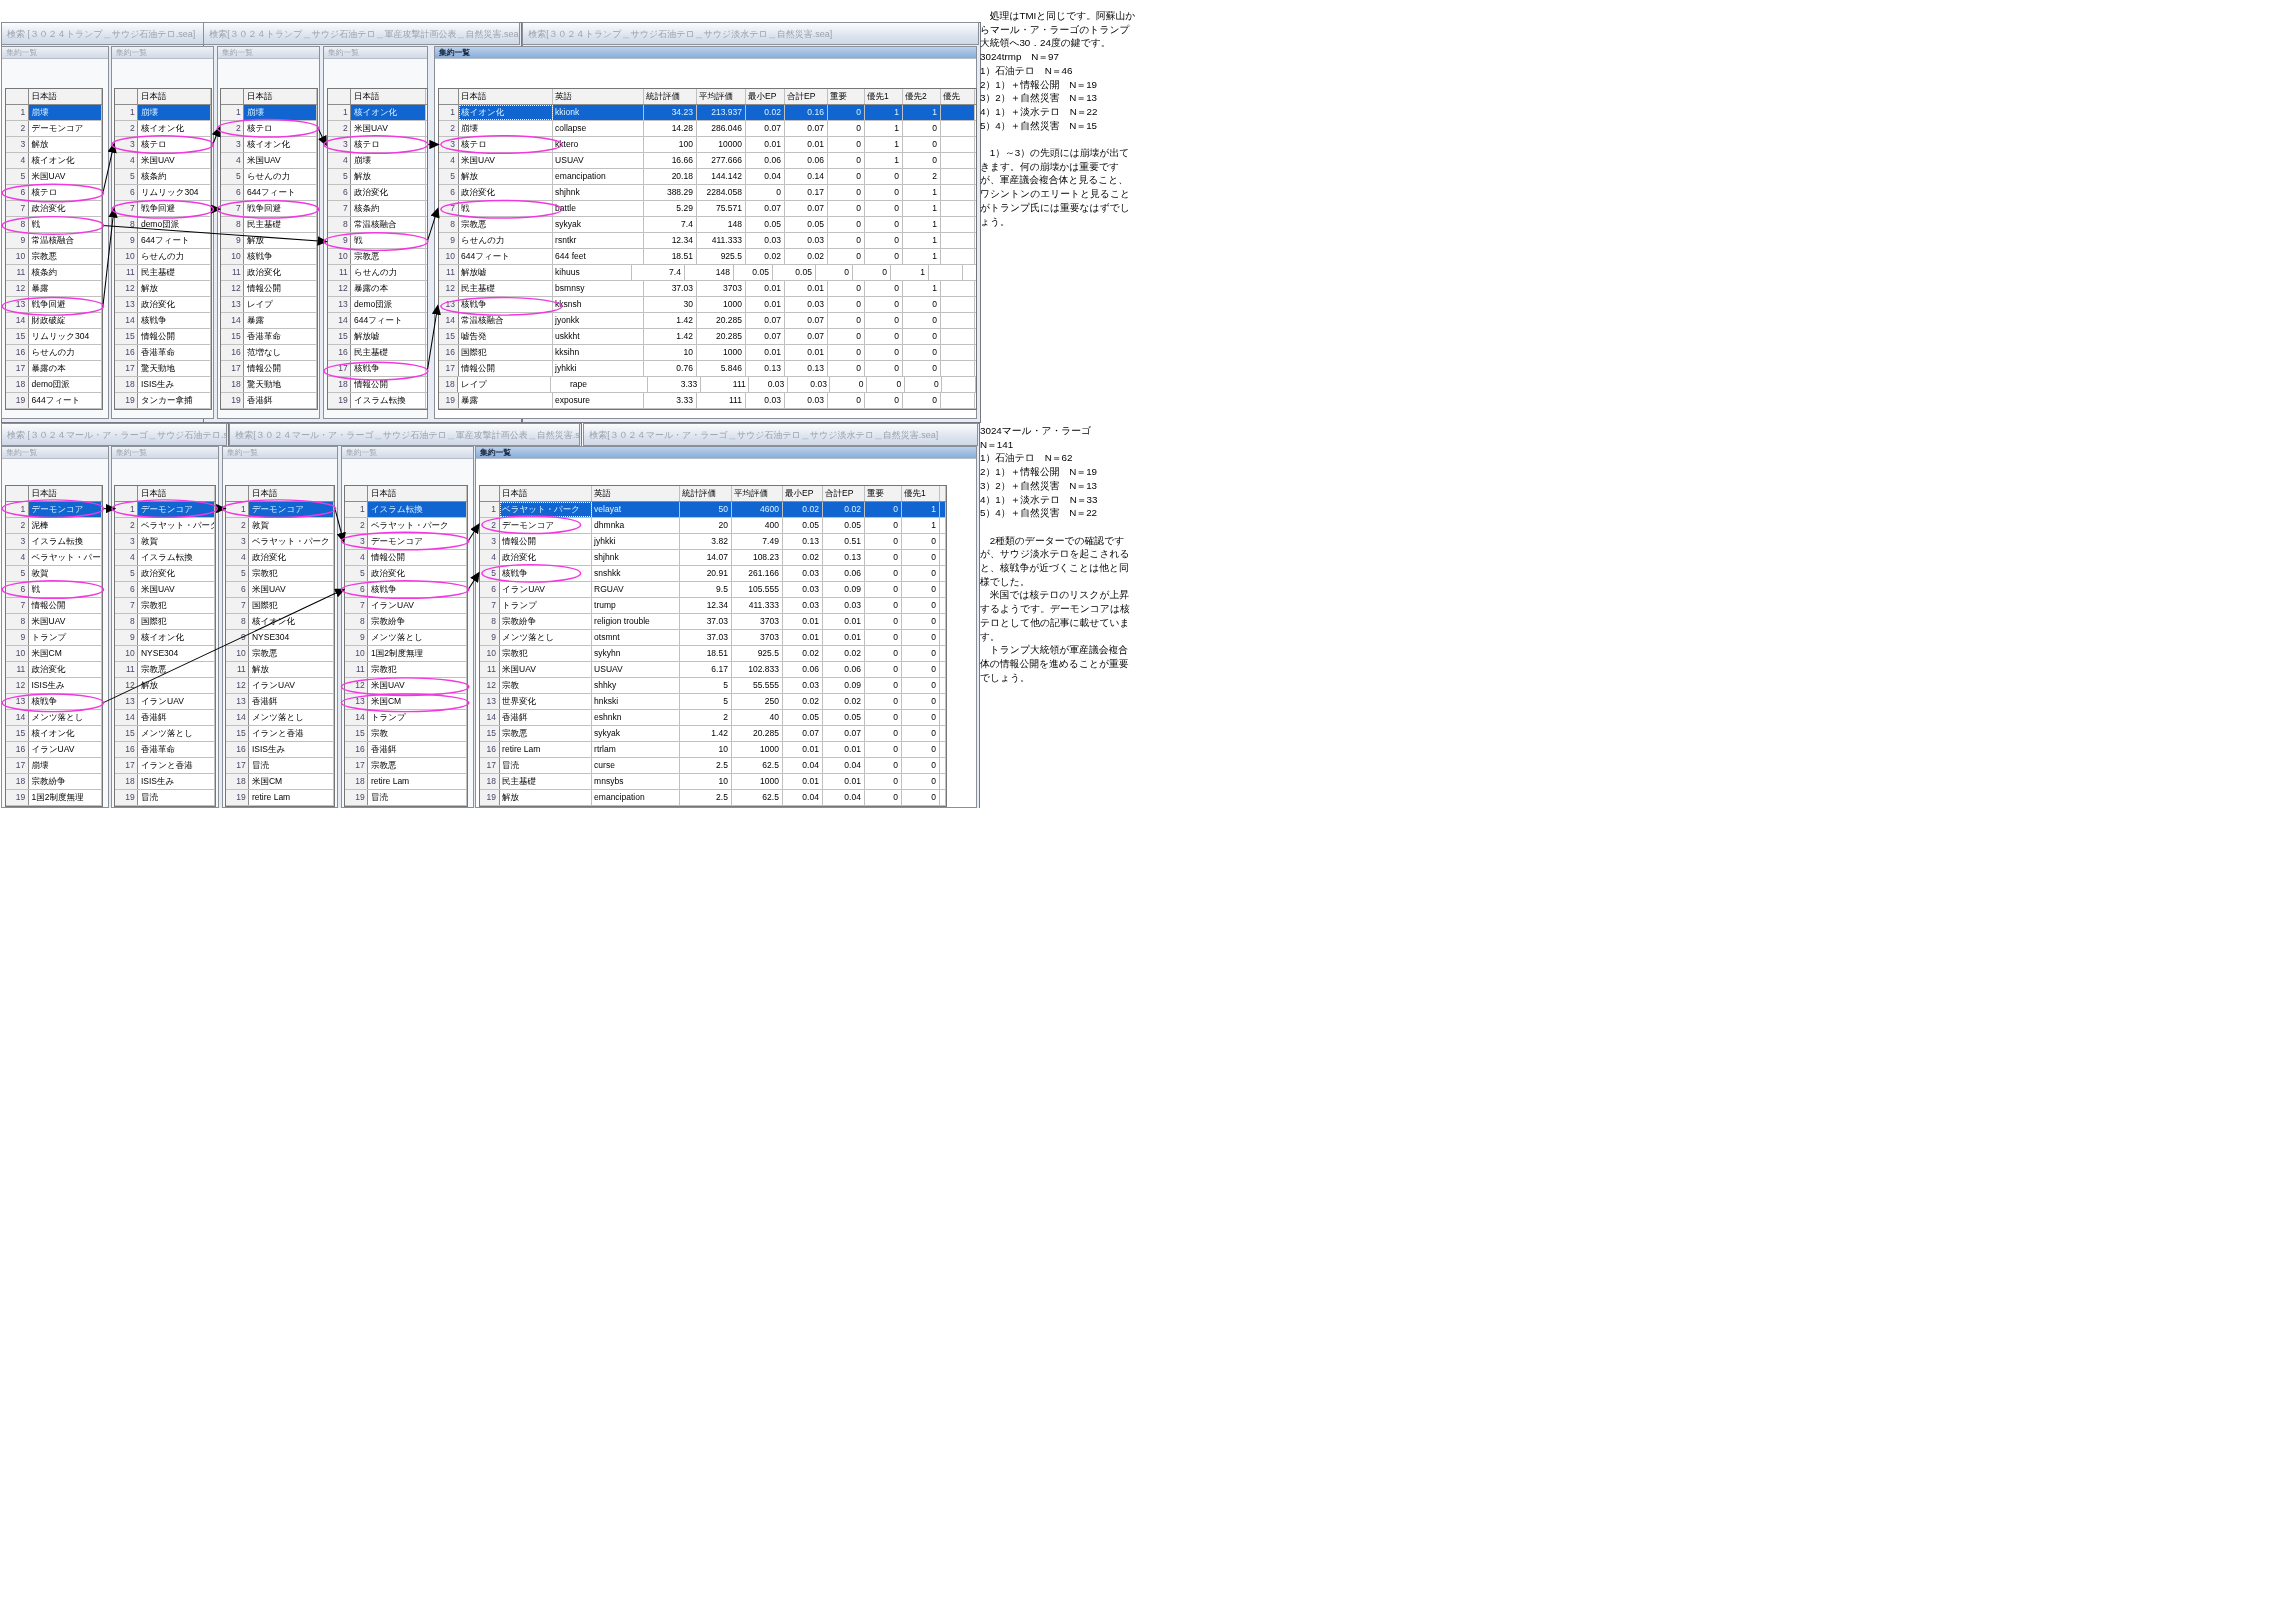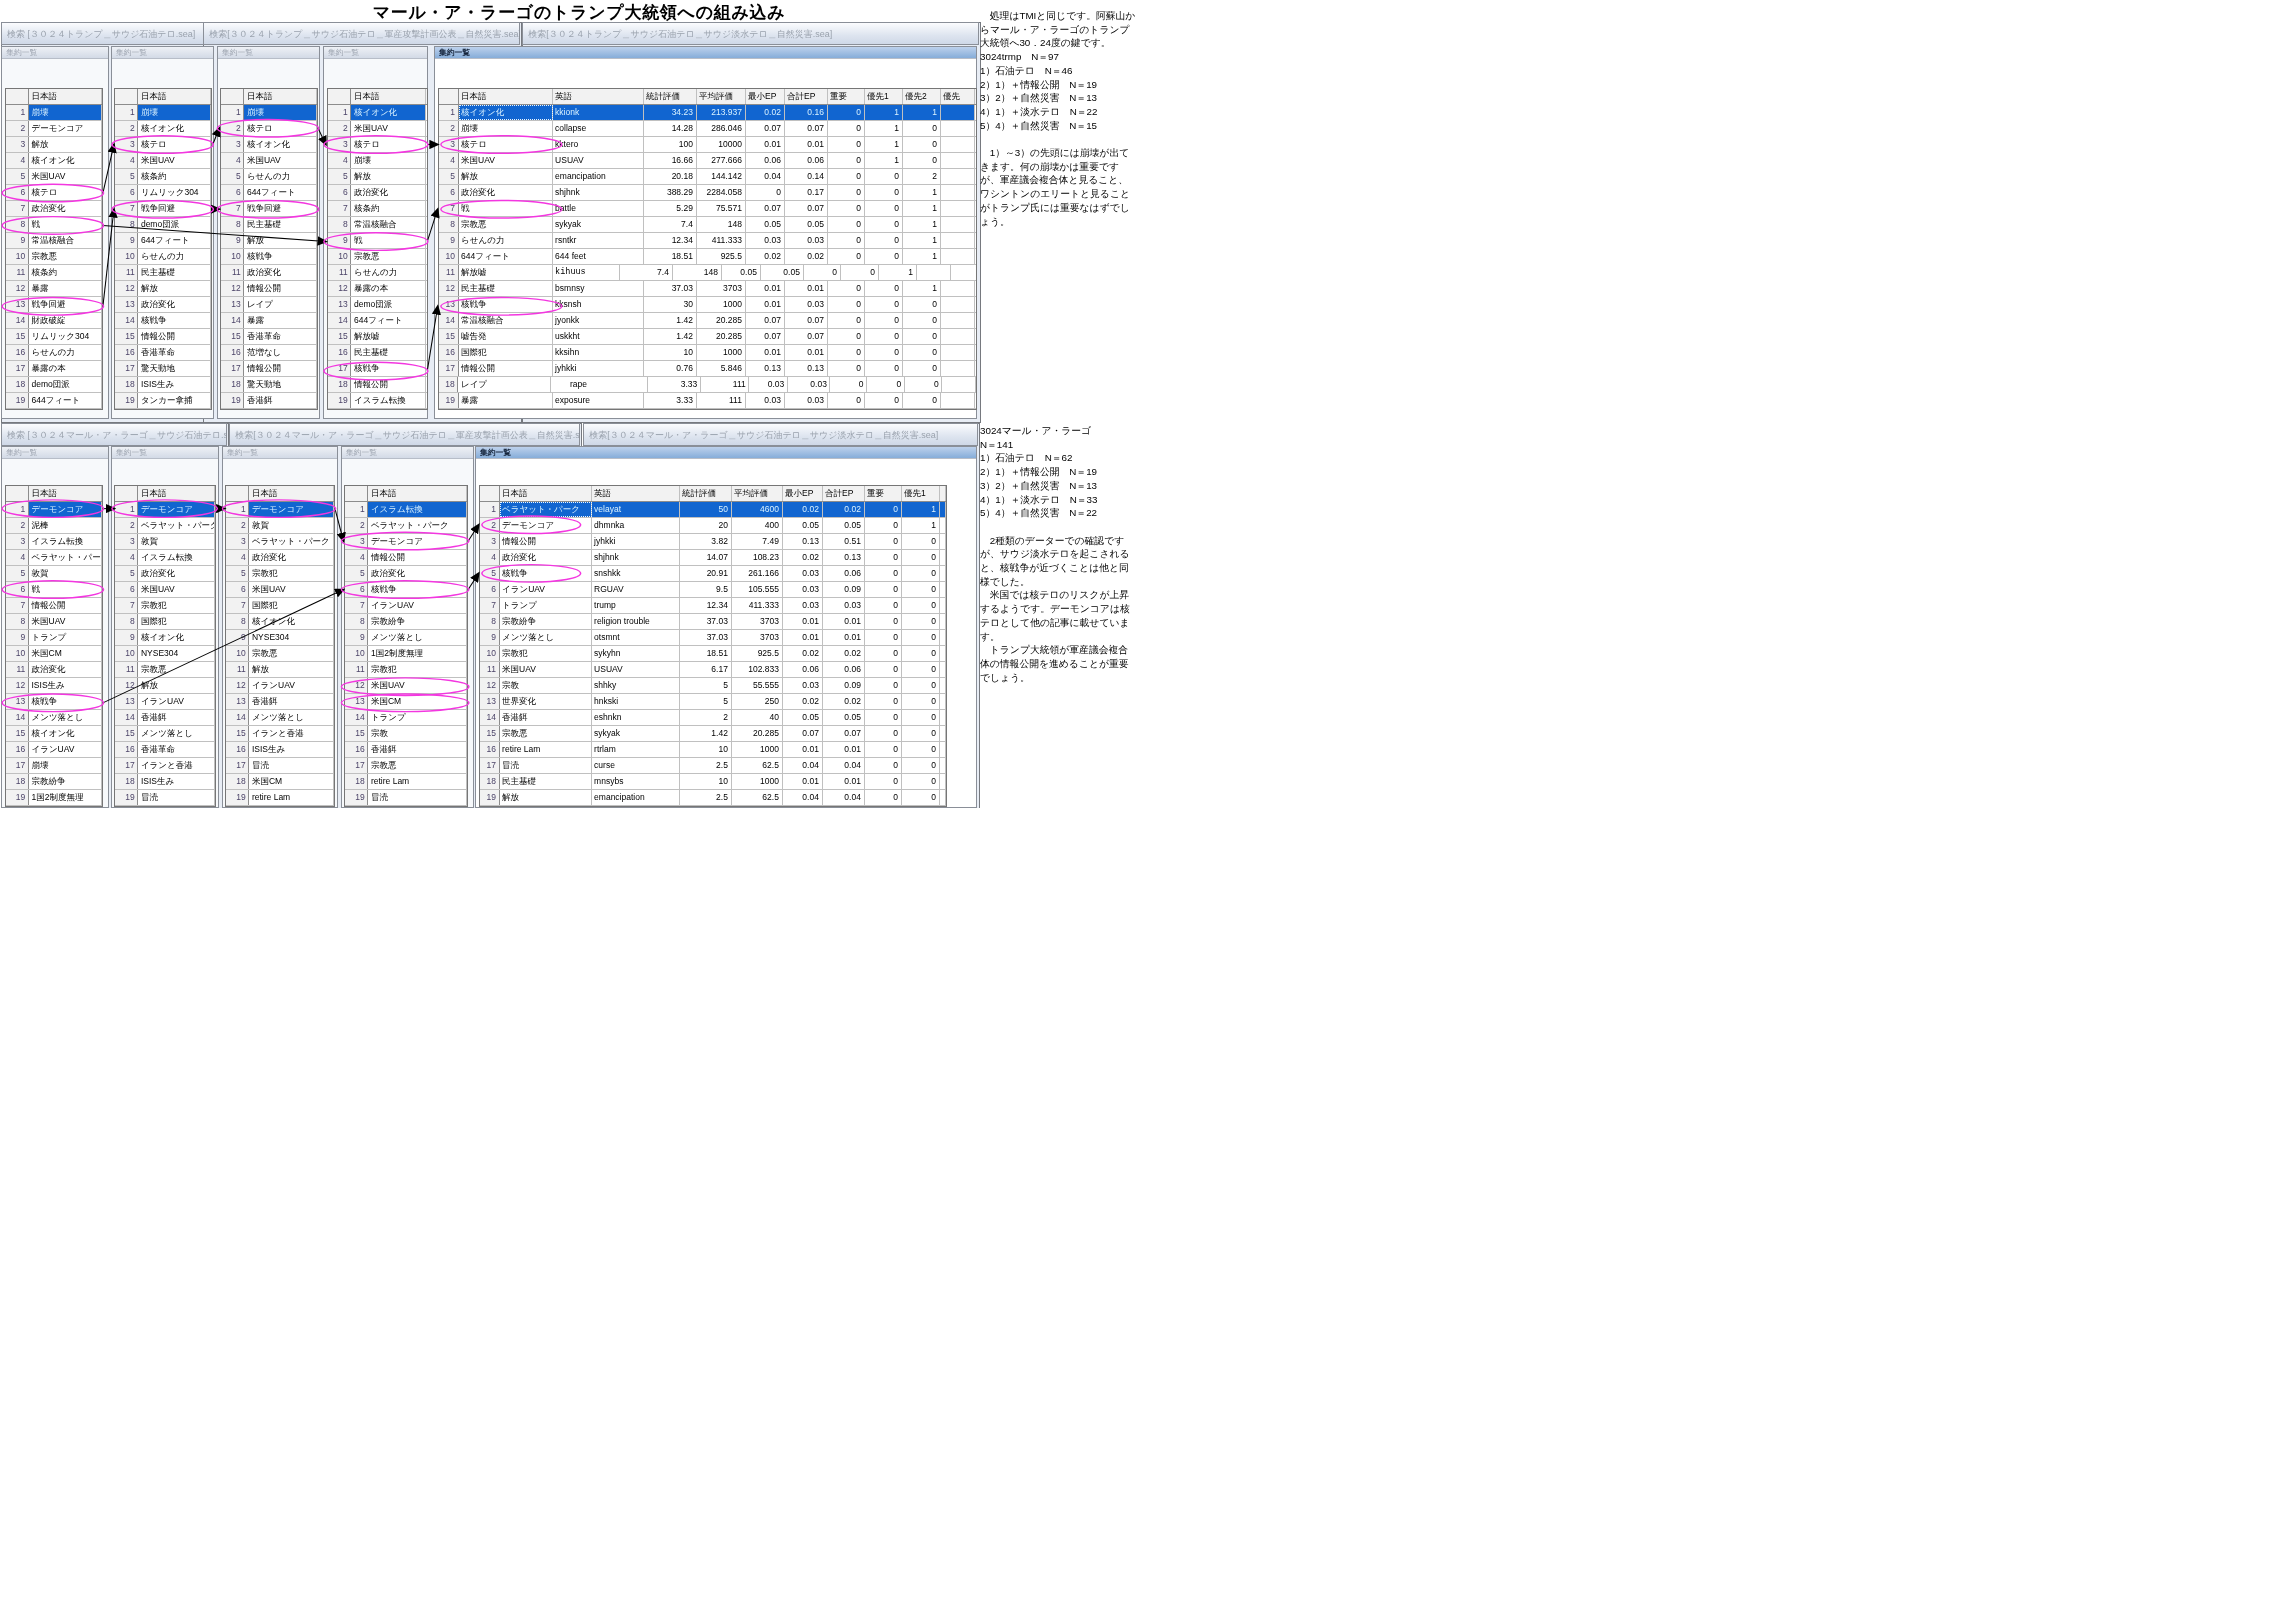--- a/index.html
+++ b/index.html
@@ -28,21 +28,20 @@
   .trow.sel .tcell:not(.num){background:#1165d0;color:#d9f2ff;}
   .tcell.focus{outline:0.7px dotted #eaf6ff;outline-offset:-1.3px;}
   .sidebar{position:absolute;width:156px;font-size:9.8px;line-height:13.7px;color:#000;
         white-space:pre-wrap;word-break:break-all;}
   #overlay{position:absolute;left:0;top:0;pointer-events:none;}
 </style>
 </head>
 <body>
 
 <div id="page">
-  <div class="page-title">マール・ア・ラーゴのトランプ大統領への組み込み</div>
 
   <div class="window" style="left:0.7px;top:22px;width:211px;height:399px;"></div>
   <div class="window" style="left:203px;top:22px;width:317px;height:399px;"></div>
   <div class="window" style="left:522px;top:22px;width:457px;height:399px;"></div>
   <div class="winbar" style="left:0.7px;top:22px;width:211px;">検索 [３０２４トランプ＿サウジ石油テロ.sea]</div>
   <div class="winbar" style="left:203px;top:22px;width:317px;">検索[３０２４トランプ＿サウジ石油テロ＿軍産攻撃計画公表＿自然災害.sea]</div>
   <div class="winbar" style="left:522px;top:22px;width:457px;">検索[３０２４トランプ＿サウジ石油テロ＿サウジ淡水テロ＿自然災害.sea]</div>
 
   <div class="window" style="left:0.7px;top:423px;width:226px;height:385px;"></div>
   <div class="window" style="left:229px;top:423px;width:351px;height:385px;"></div>
@@ -535,21 +534,21 @@
           <div class="tcell rt" style="width: 39px;">0.02</div>
           <div class="tcell rt" style="width: 43px;">0.02</div>
           <div class="tcell rt" style="width: 37px;">0</div>
           <div class="tcell rt" style="width: 38px;">0</div>
           <div class="tcell rt" style="width: 38px;">1</div>
           <div class="tcell rt" style="width: 34px;"></div>
         </div>
         <div class="trow">
           <div class="tcell num" style="width: 19.5px;">11</div>
           <div class="tcell" style="width: 94px;">解放嘘</div>
-          <div class="tcell" style="width: 67px; font-family: Liberation Mono, monospace;">kihuus</div>
+          <div class="tcell" style="width: 79px;">kihuus</div>
           <div class="tcell rt" style="width: 53px;">7.4</div>
           <div class="tcell rt" style="width: 49px;">148</div>
           <div class="tcell rt" style="width: 39px;">0.05</div>
           <div class="tcell rt" style="width: 43px;">0.05</div>
           <div class="tcell rt" style="width: 37px;">0</div>
           <div class="tcell rt" style="width: 38px;">0</div>
           <div class="tcell rt" style="width: 38px;">1</div>
           <div class="tcell rt" style="width: 34px;"></div>
         </div>
         <div class="trow">

